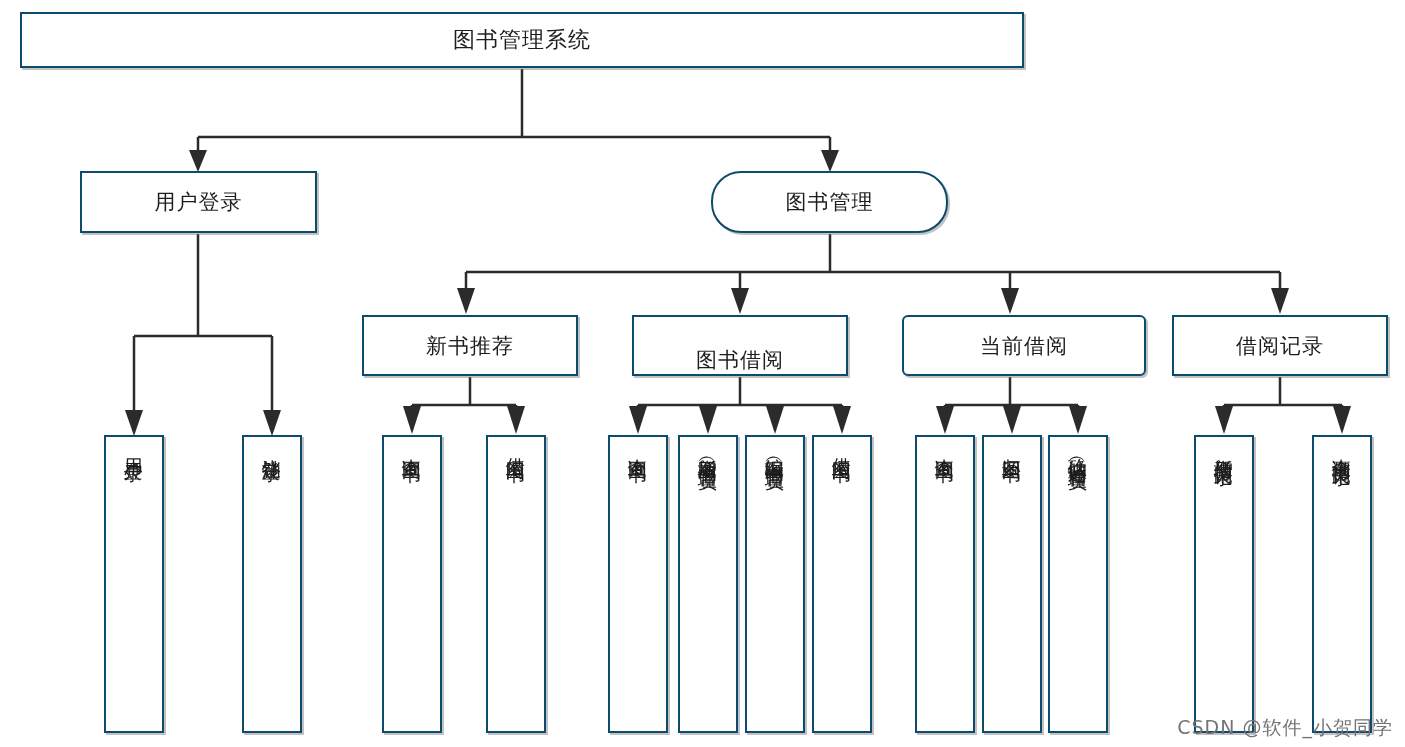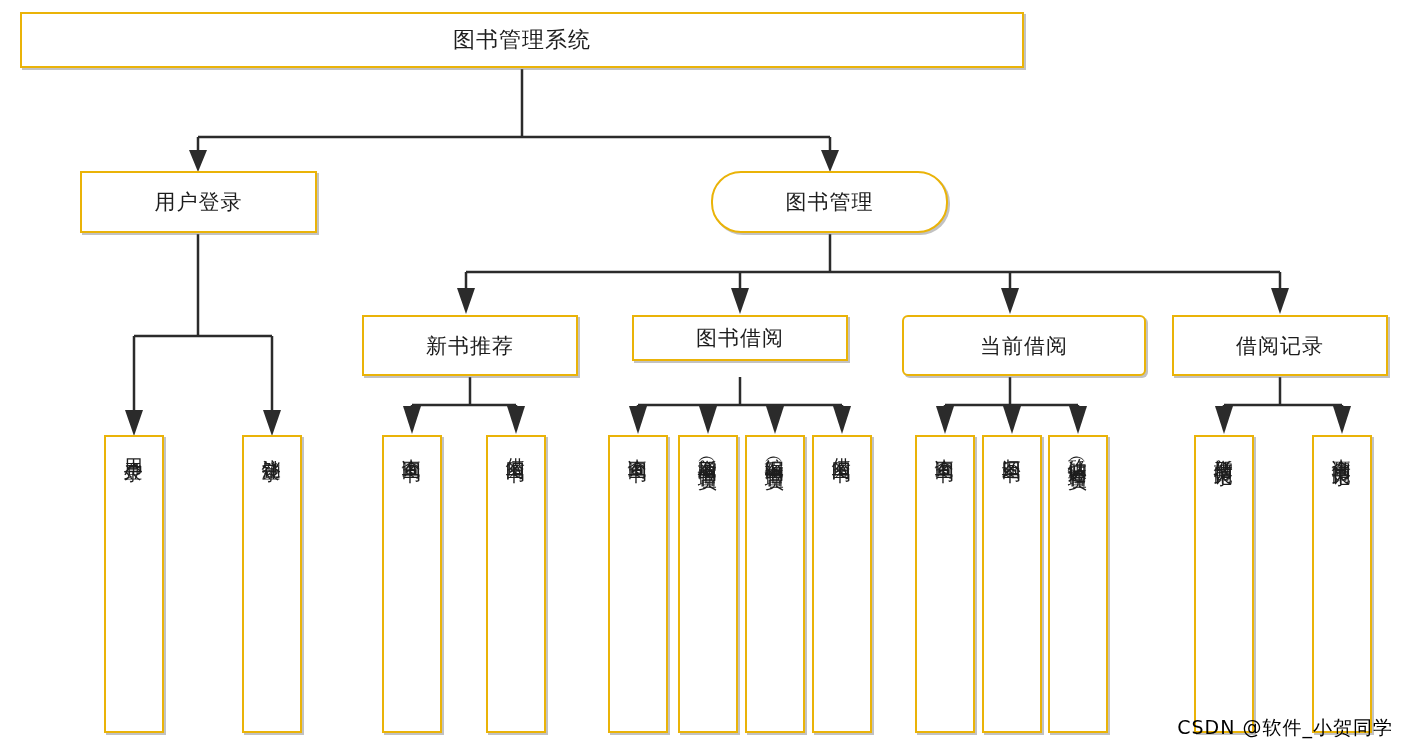--- a/index.html
+++ b/index.html
@@ -9,21 +9,21 @@
     width:1405px;height:747px;overflow:hidden;
   }
   #canvas{position:relative;width:1405px;height:747px;background:#fff;}
 
   svg.wires{position:absolute;left:0;top:0;width:1405px;height:747px;pointer-events:none;}
 
   .node{
     position:absolute;
     box-sizing:border-box;
     background:#ffffff;
-    border:2px solid #eab308;
+    border:2px solid #0c4a6e;
     box-shadow:2px 2px 0 rgba(120,120,120,.45);
     display:flex;align-items:center;justify-content:center;
     color:#1d1d1d;
   }
   .node.h{ 
     font-size:21px;
     letter-spacing:1px;
   }
   .node.root{font-size:22px;}
   .node.v{ 
@@ -37,21 +37,21 @@
     text-orientation:upright;
     line-height:1.18;
     letter-spacing:2px;
     white-space:nowrap;
     display:block;
   }
   .watermark{
     position:absolute;
     right:12px;bottom:6px;
     font-size:19px;
-    color:#000000;
+    color:#737373;
     letter-spacing:1px;
     user-select:none;
     white-space:nowrap;
   }
 </style>
 </head>
 <body>
 
 <div id="canvas">
 
@@ -136,21 +136,21 @@
   <div class="node h" style="left:80px;top:171px;width:237px;height:62px;">
     <span>用户登录</span>
   </div>
   <div class="node h" style="left:711px;top:171px;width:237px;height:62px;border-radius:30px;">
     <span>图书管理</span>
   </div>
 
   <div class="node h" style="left:362px;top:315px;width:216px;height:61px;">
     <span>新书推荐</span>
   </div>
-  <div class="node h" style="left:632px;top:315px;width:216px;height:46px;">
+  <div class="node h" style="left:632px;top:315px;width:216px;height:61px;align-items:flex-end;">
     <span>图书借阅</span>
   </div>
   <div class="node h" style="left:902px;top:315px;width:244px;height:61px;border-radius:6px;">
     <span>当前借阅</span>
   </div>
   <div class="node h" style="left:1172px;top:315px;width:216px;height:61px;text-align:center;">
     <span>借阅记录</span>
   </div>
 
   <div class="node v" style="left:104px;top:435px;width:60px;height:298px;">

